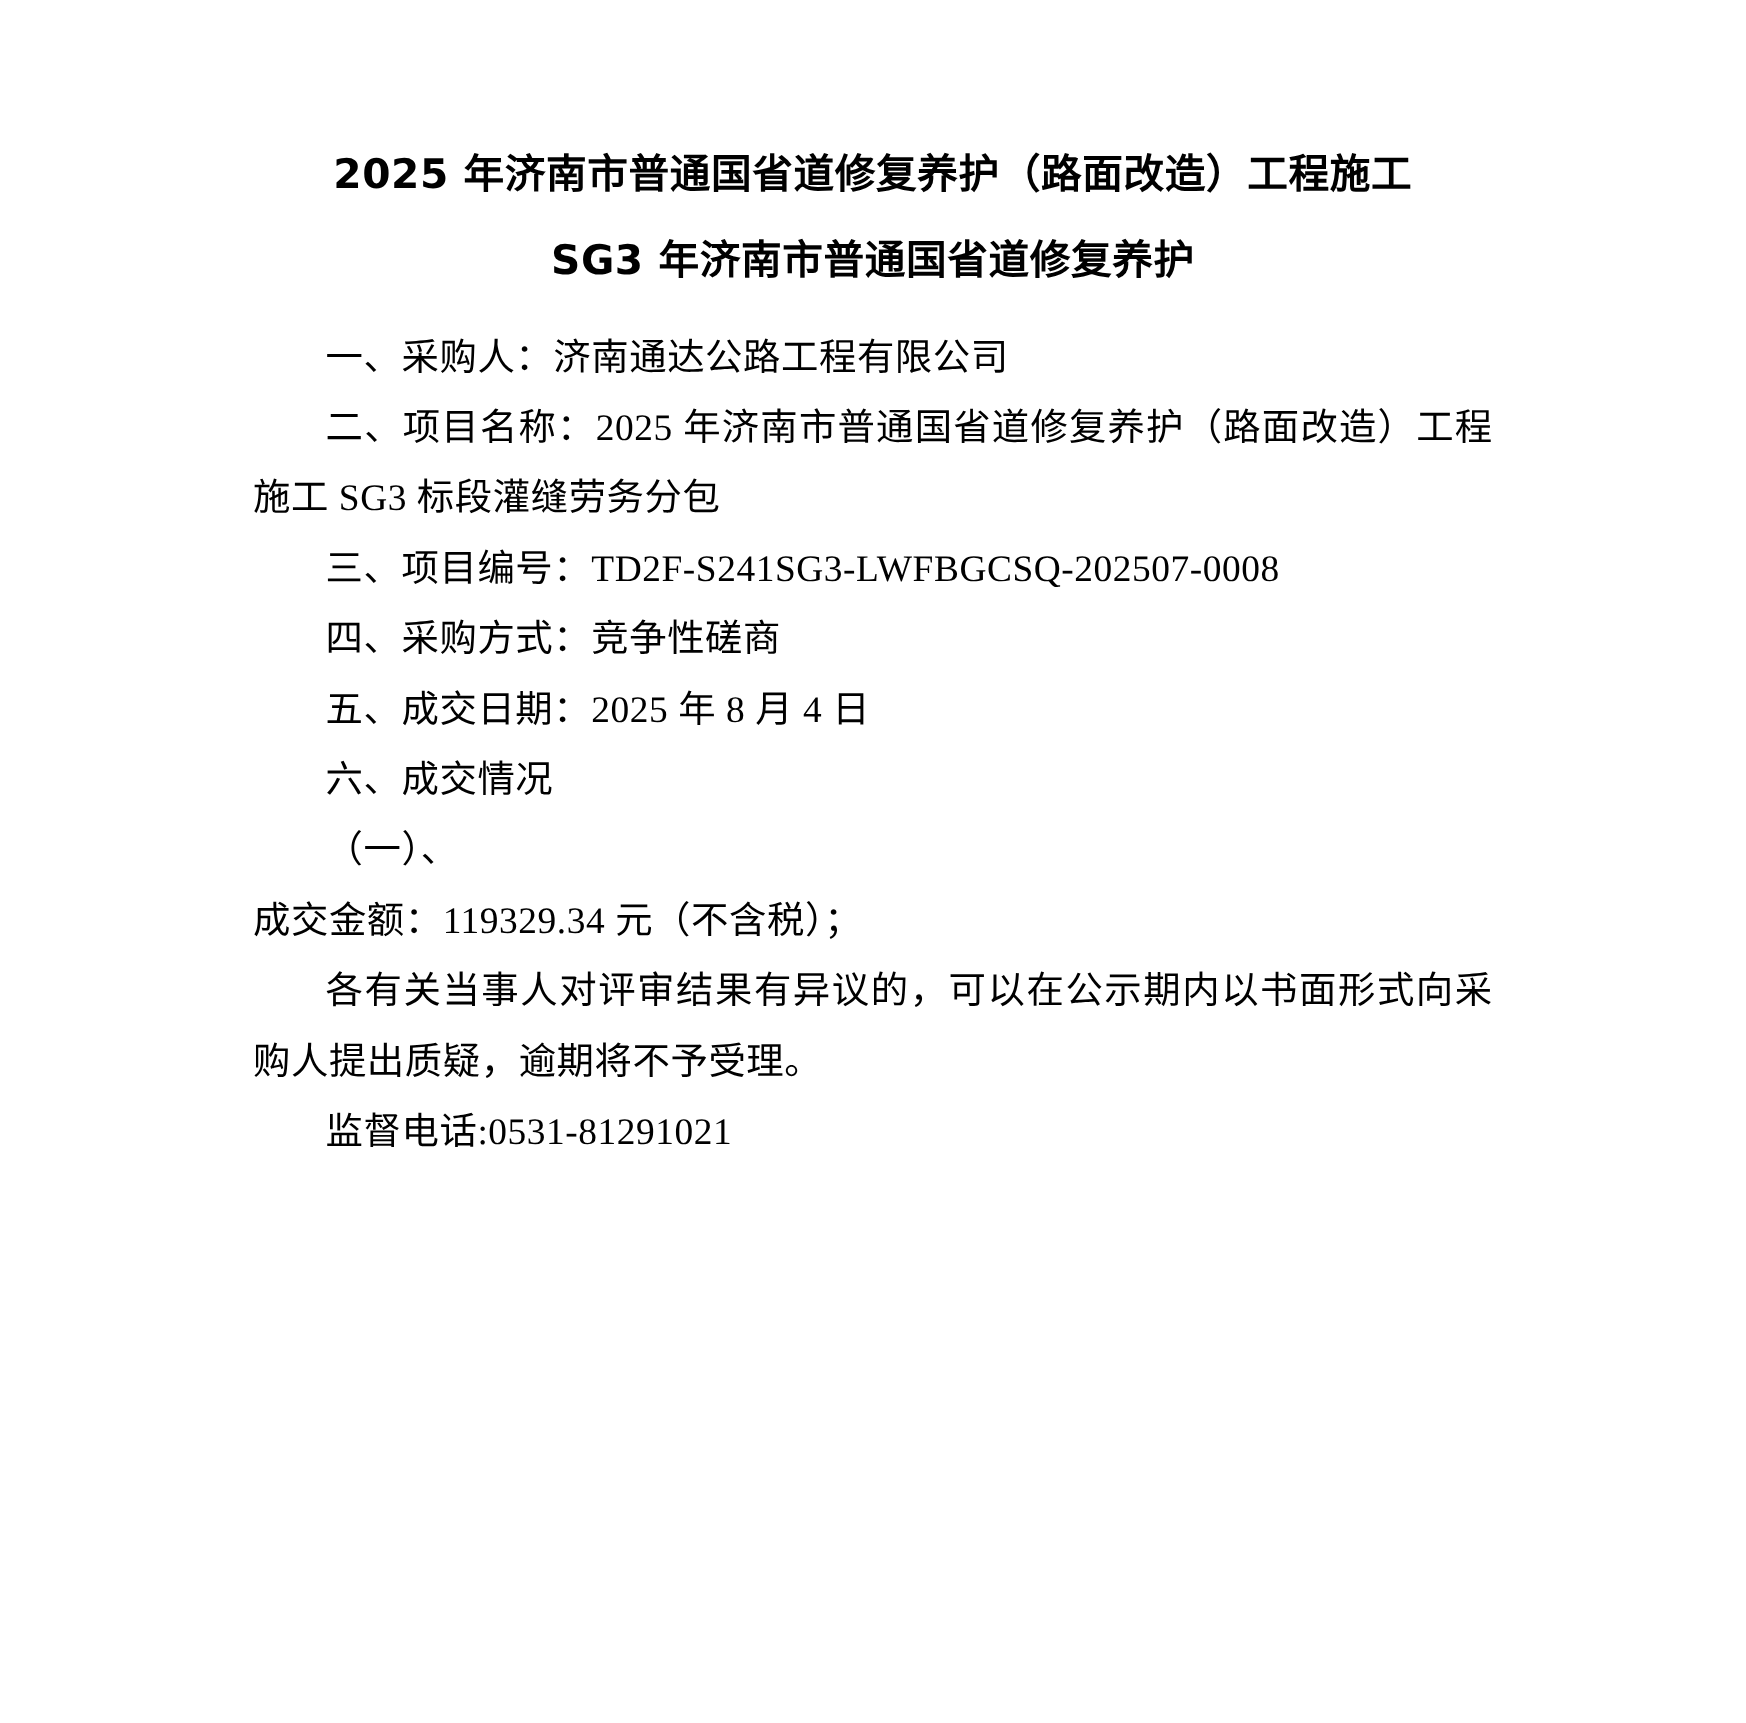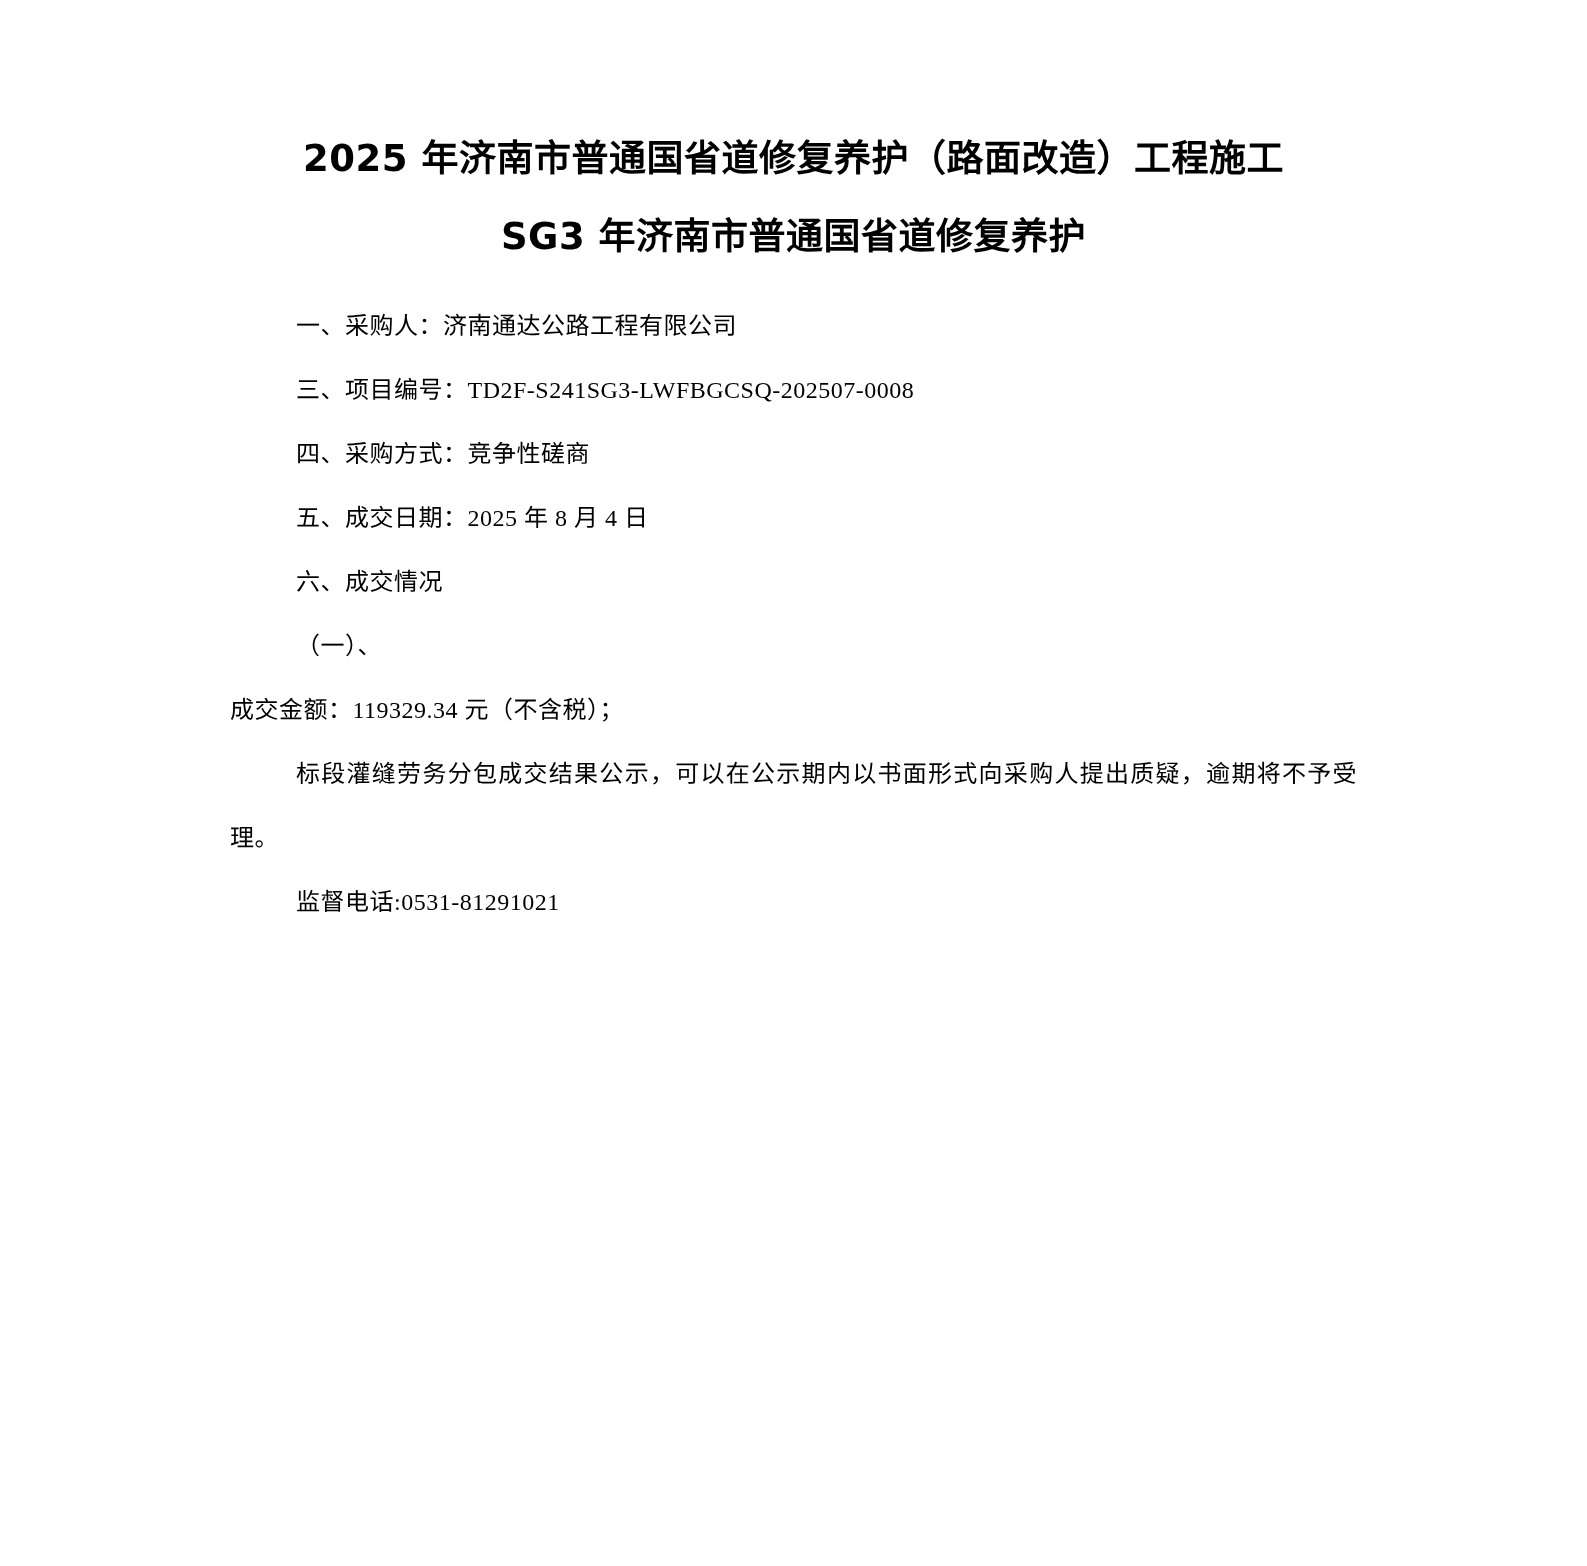--- a/index.html
+++ b/index.html
@@ -33,21 +33,21 @@
   }
   .doc-title .line {
     display: block;
     white-space: nowrap;
   }
   .body-block {
     margin-top: 18px;
   }
   p.para {
     margin: 0;
-    font-size: 24px;
+    font-size: 34px;
     line-height: 64px;
     text-align: justify;
     text-justify: inter-ideograph;
     letter-spacing: 0.5px;
   }
   p.indent {
     text-indent: 66px;
   }
   p.noindent {
     text-indent: 0;
@@ -58,23 +58,24 @@
 
 <div class="page">
 
   <h1 class="doc-title">
     <span class="line">2025 年济南市普通国省道修复养护（路面改造）工程施工</span>
     <span class="line">SG3 年济南市普通国省道修复养护</span>
   </h1>
 
   <div class="body-block">
     <p class="para indent">一、采购人：济南通达公路工程有限公司</p>
+    <p class="para indent">二、项目名称：2025 年济南市普通国省道修复养护（路面改造）工程施工 SG3 标段灌缝劳务分包</p>
     <p class="para indent">三、项目编号：TD2F-S241SG3-LWFBGCSQ-202507-0008</p>
     <p class="para indent">四、采购方式：竞争性磋商</p>
     <p class="para indent">五、成交日期：2025 年 8 月 4 日</p>
     <p class="para indent">六、成交情况</p>
     <p class="para indent">（一）、</p>
     <p class="para noindent">成交金额：119329.34 元（不含税）；</p>
-    <p class="para indent">标段灌缝劳务分包成交结果公示，可以在公示期内以书面形式向采购人提出质疑，逾期将不予受理。</p>
+    <p class="para indent">各有关当事人对评审结果有异议的，可以在公示期内以书面形式向采购人提出质疑，逾期将不予受理。</p>
     <p class="para indent">监督电话:0531-81291021</p>
   </div>
 
 </div>
 
 </body></html>

